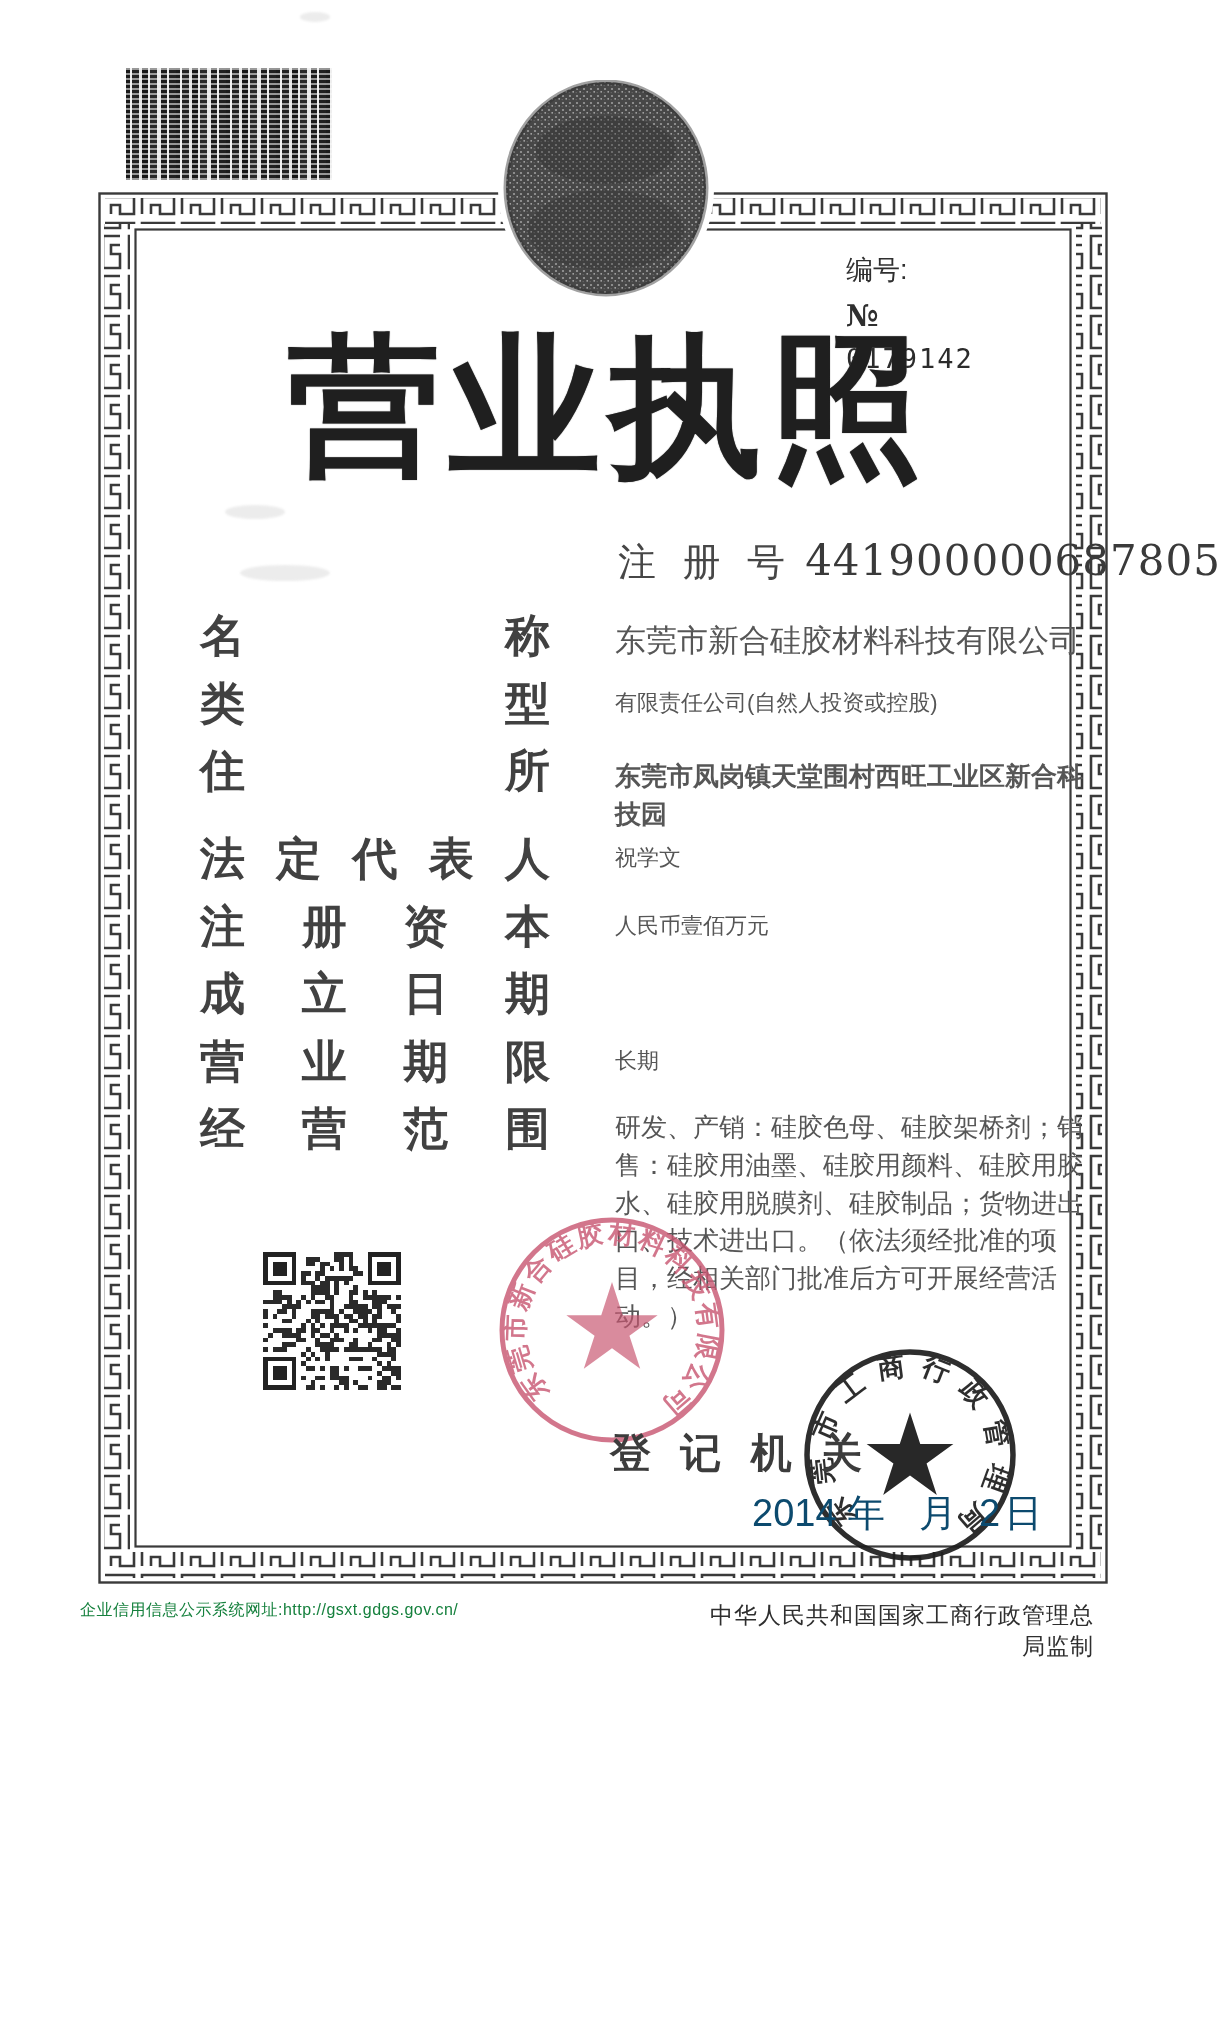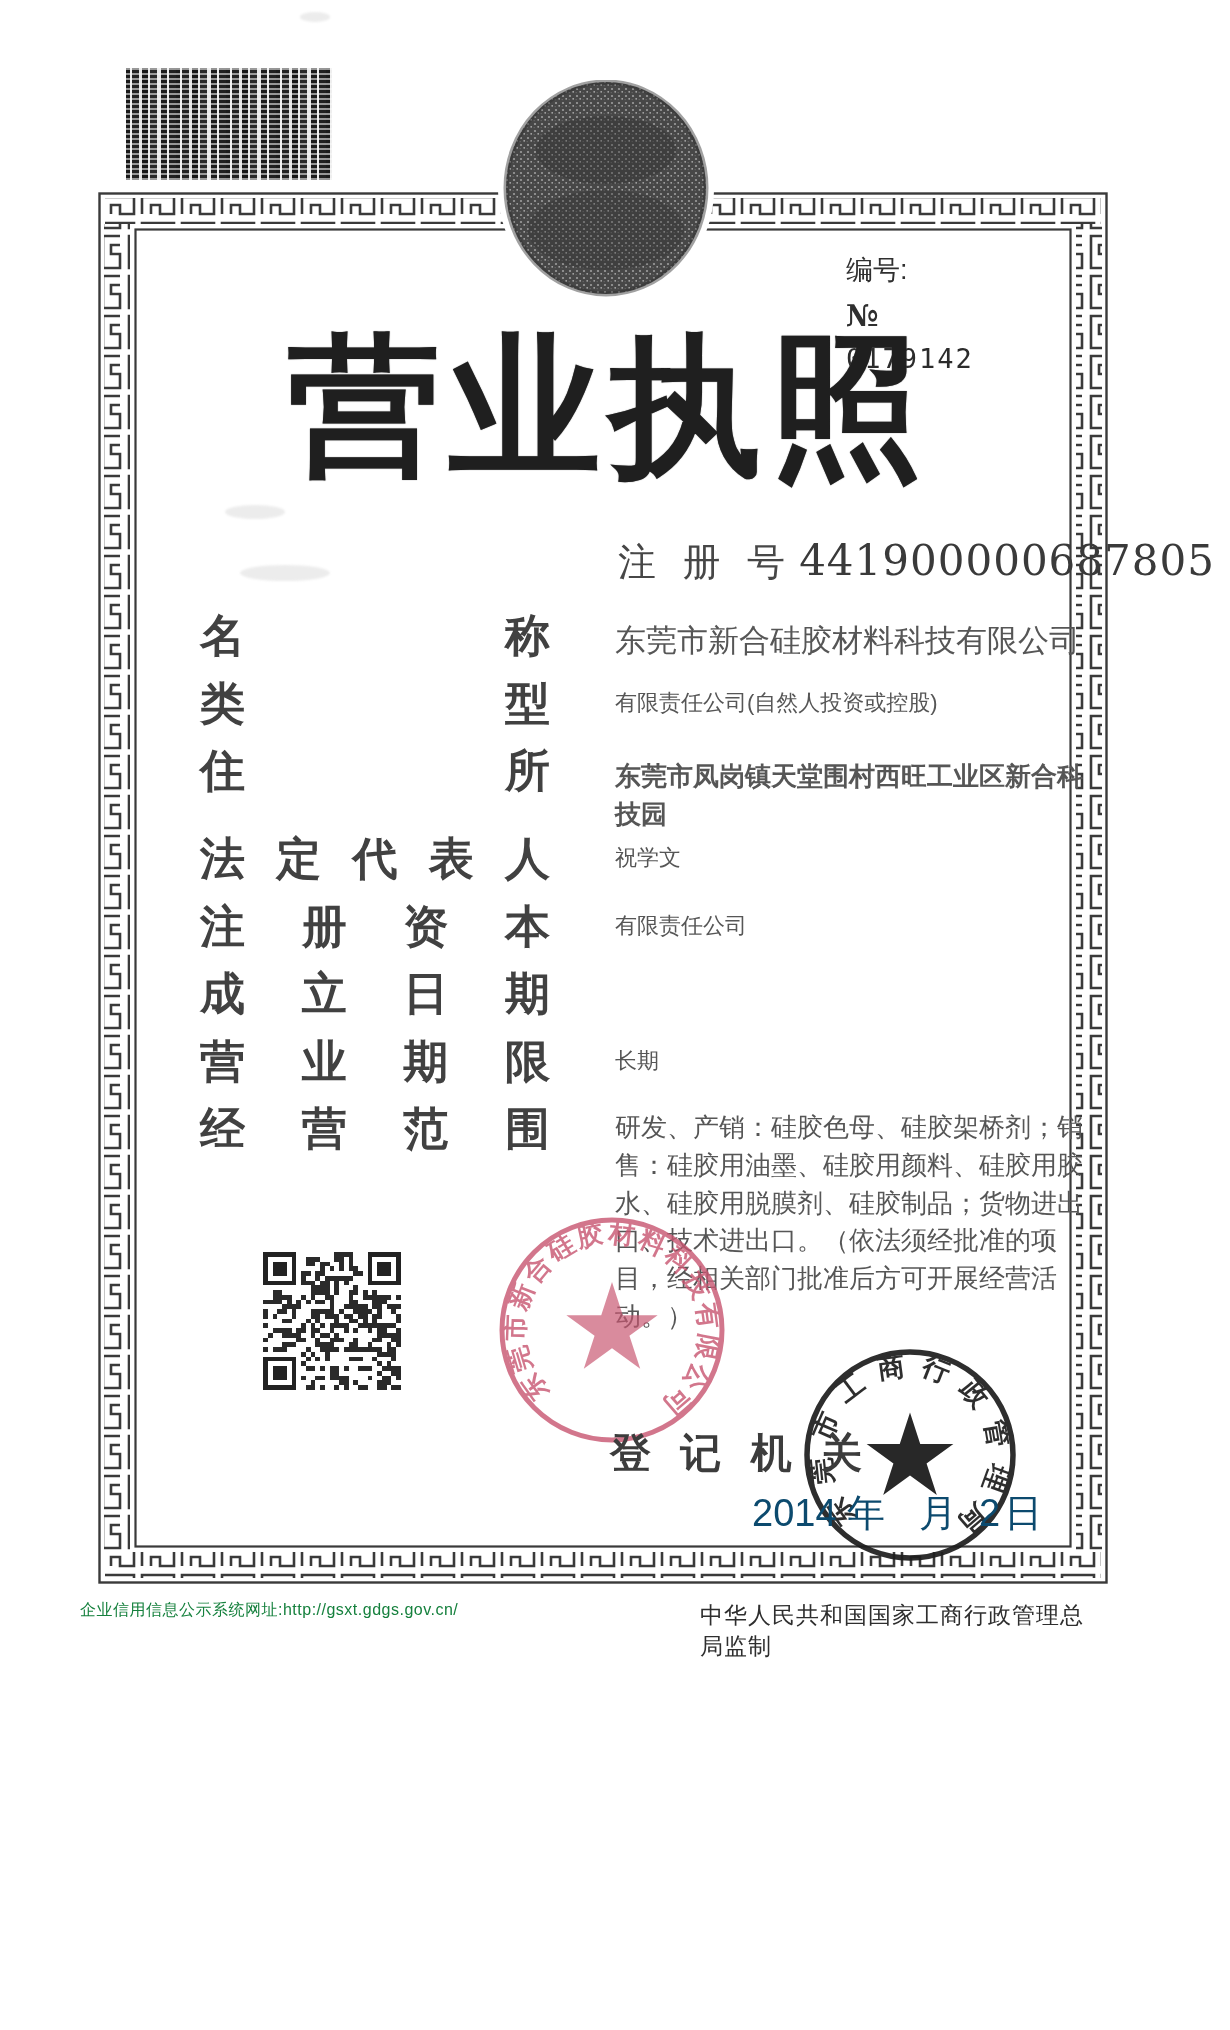--- a/index.html
+++ b/index.html
@@ -29,21 +29,21 @@
     font-size:152px;font-weight:900;color:#1f1f1f;line-height:1;
     text-shadow:0 0 1px #555;
     letter-spacing:0;
   }
   [data-bind-chars]{display:flex;justify-content:space-between;}
 
   .serial{left:846px;top:252px;font-size:27px;color:#2f2f2f;display:flex;align-items:baseline;gap:10px;flex-direction:column;}
   .serial .no-symbol{font-family:"DejaVu Serif",serif;font-weight:bold;font-size:30px;}
   .serial .no-digits{font-family:"DejaVu Sans Mono",monospace;font-size:27px;letter-spacing:2px;color:#2b2b2b;}
 
-  .regno{left:618px;top:536px;display:flex;align-items:baseline;gap:14px;}
+  .regno{left:618px;top:536px;display:flex;align-items:baseline;gap:20px;}
   .regno .lab{font-size:38px;color:#474747;word-spacing:16px;}
   .regno .val{font-family:"DejaVu Serif",serif;font-size:42px;color:#3a3a3a;letter-spacing:1px;}
 
   
   .fields{left:200px;top:610px;width:895px;}
   .field-row{display:flex;align-items:flex-start;min-height:67.5px;}
   .field-label{width:350px;flex:0 0 350px;font-size:45px;font-weight:600;color:#414141;line-height:1.15;}
   .field-value{margin-left:65px;padding-top:9px;font-size:22px;color:#565656;line-height:1.45;width:478px;}
   .field-row:nth-child(1) .field-value{font-size:31px;}
   .field-row:nth-child(3) .field-value{font-size:26px;padding-top:13px;font-weight:bold;}
@@ -53,21 +53,21 @@
   
   .registrar{left:610px;top:1426px;width:252px;font-size:41px;font-weight:600;color:#3c3c3c;}
   .issue-date{left:752px;top:1488px;font-size:38px;color:#0c4a6e;display:flex;align-items:baseline;}
   .issue-date span{display:block;}
   .issue-date .t1{margin-left:34px;}
   .issue-date .t2{margin-left:22px;}
   .issue-date .t3{margin-left:4px;}
 
   
   .footer-left{left:80px;top:1600px;font-size:16px;color:#15803d;letter-spacing:.5px;}
-  .footer-right{left:700px;top:1600px;width:394px;font-size:23px;color:#2e2e2e;text-align:left;letter-spacing:1px;}
+  .footer-right{left:700px;top:1600px;width:394px;font-size:23px;color:#2e2e2e;text-align:right;letter-spacing:1px;}
 
   .smudge{position:absolute;background:#9a9a9a;opacity:.18;border-radius:50%;filter:blur(1px);}
 </style>
 </head>
 <body>
 
 <svg class="abs" style="left:98px;top:192px;" width="1010" height="1392">
   <defs>
     <pattern id="mh" width="40" height="26" patternUnits="userSpaceOnUse">
       <path d="M4,22 V5 H36 V22 H22 V13 H13 V22" fill="none" stroke="#3a3a3a" stroke-width="2.6"></path>
@@ -152,21 +152,21 @@
       </div>
     <div class="field-value" data-bind="document.fields.3.value">祝学文</div>
   </div>
   <div class="field-row">
     <div class="field-label" data-bind-chars="document.fields.4.label">
         <span>注</span>
         <span>册</span>
         <span>资</span>
         <span>本</span>
       </div>
-    <div class="field-value" data-bind="document.fields.4.value">有限责任公司</div>
+    <div class="field-value" data-bind="document.fields.4.value">人民币壹佰万元</div>
   </div>
   <div class="field-row">
     <div class="field-label" data-bind-chars="document.fields.5.label">
         <span>成</span>
         <span>立</span>
         <span>日</span>
         <span>期</span>
       </div>
   </div>
   <div class="field-row">

